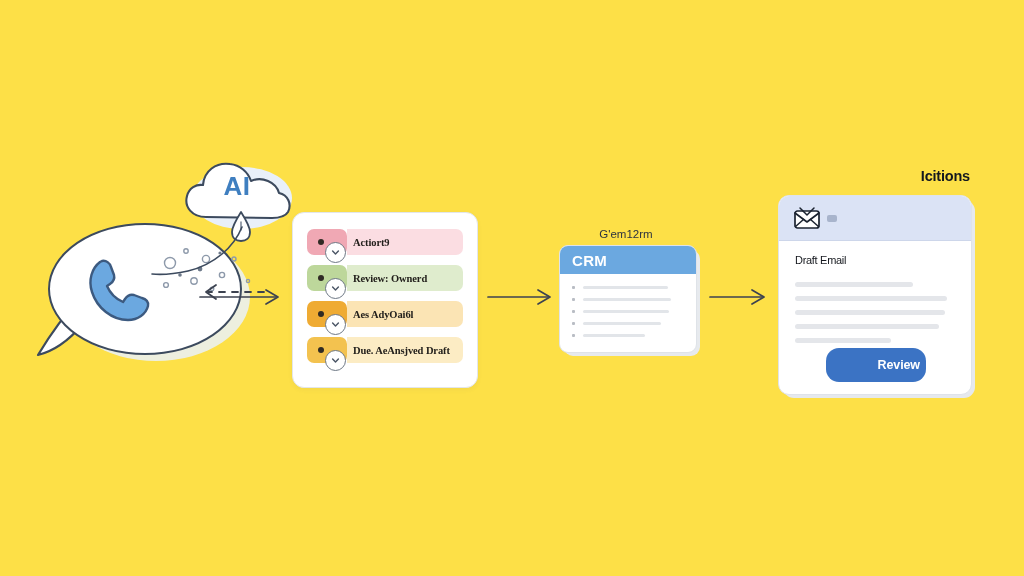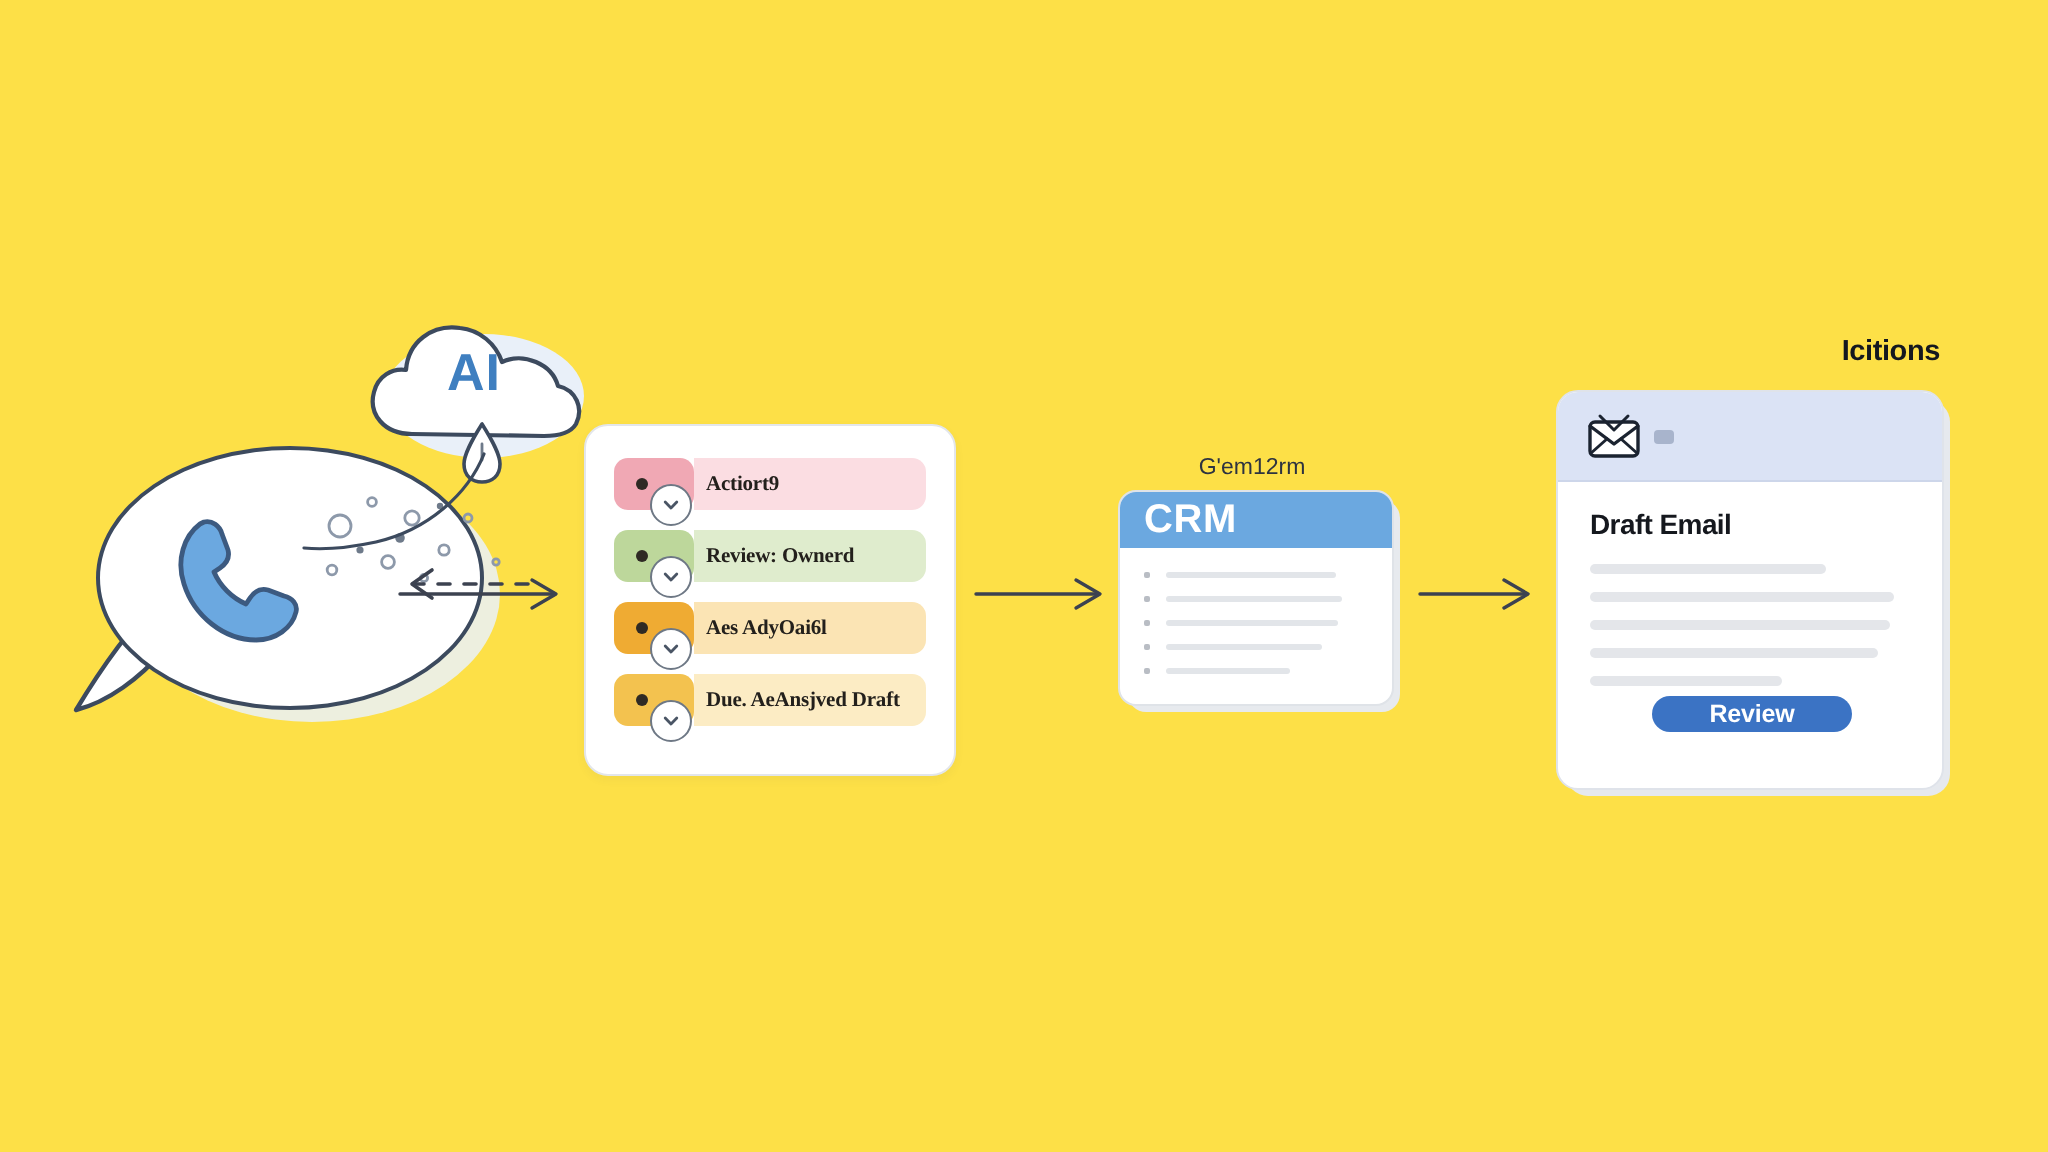--- a/index.html
+++ b/index.html
@@ -153,21 +153,21 @@
     left: 0; top: 0;
     width: 100%; height: 28px;
     background: #6ba8e0;
     display: flex;
     align-items: center;
     padding-left: 12px;
     box-sizing: border-box;
   }
   .crm-header-text {
     color: #ffffff;
-    font-size: 20px;
+    font-size: 15px;
     font-weight: 700;
     letter-spacing: .3px;
   }
   .crm-line-row {
     position: absolute;
     display: flex;
     align-items: center;
     left: 12px;
   }
   .crm-bullet {
@@ -218,45 +218,46 @@
   .email-badge {
     position: absolute;
     left: 48px; top: 19px;
     width: 10px; height: 7px;
     background: #a8b4cc;
     border-radius: 2px;
   }
   .email-title {
     position: absolute;
     left: 16px; top: 58px;
-    font-size: 14px;
-    font-weight: 700;
+    font-size: 11px;
+    font-weight: 400;
     color: #15181e;
     letter-spacing: -.3px;
   }
   .email-line {
     position: absolute;
     height: 4.6px;
     background: #e4e6ea;
     border-radius: 3px;
     left: 16px;
   }
   .review-btn {
     position: absolute;
     left: 47px; top: 152px;
-    width: 100px; height: 18px;
+    width: 100px; height: 34px;
     background: #3b73c4;
     border-radius: 13px;
     border: none;
     color: #ffffff;
     font-size: 12.5px;
     font-weight: 700;
     font-family: "Liberation Sans", sans-serif;
     cursor: pointer;
     letter-spacing: -.1px;
+    text-align: right;
   }
 </style>
 </head>
 <body>
 
 <div id="canvas">
 
   <div id="stage-capture" class="abs">
 
     <div class="abs bubble-shadow"></div>

